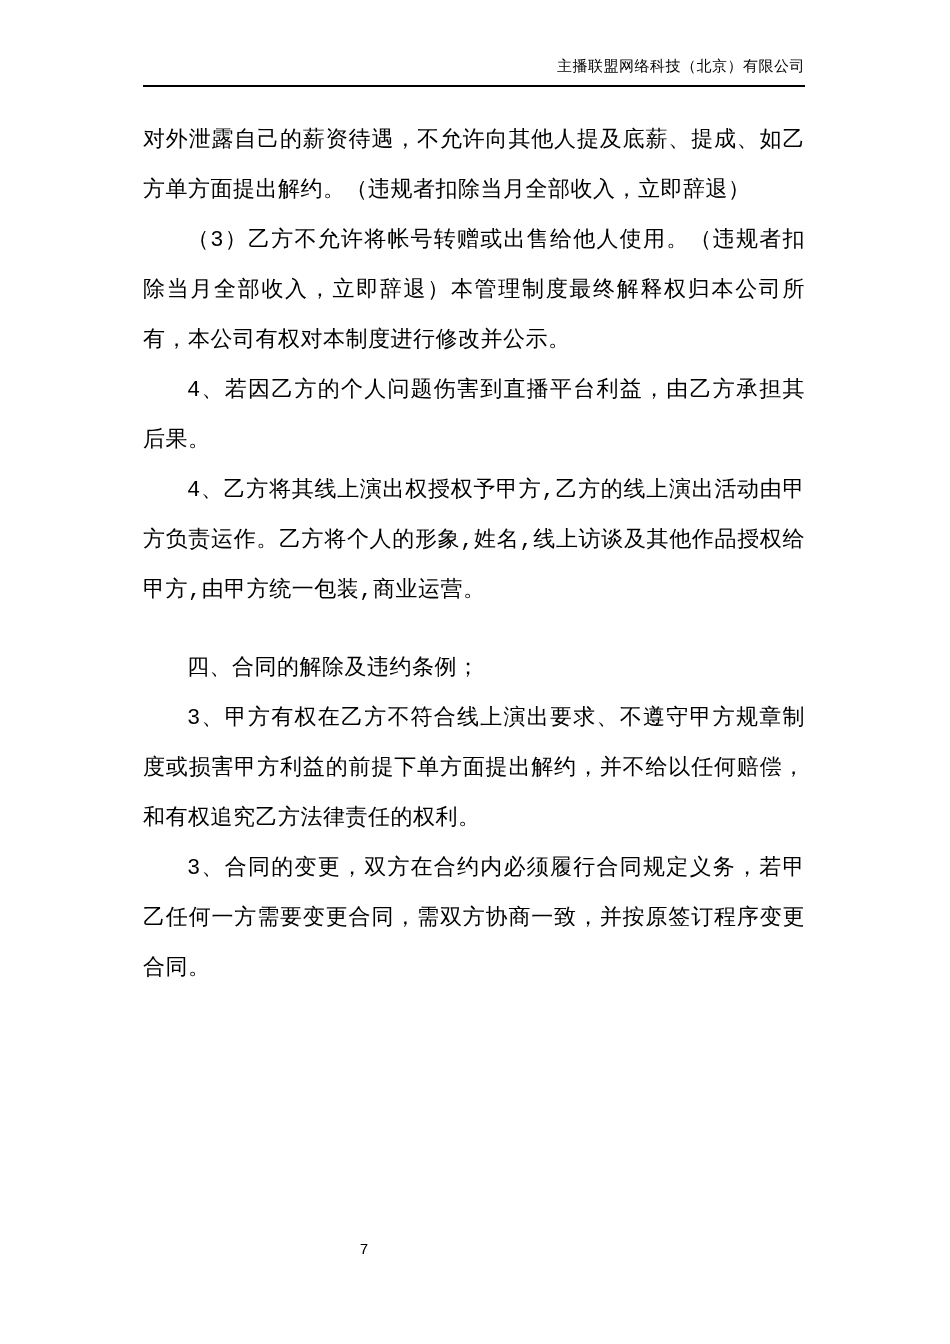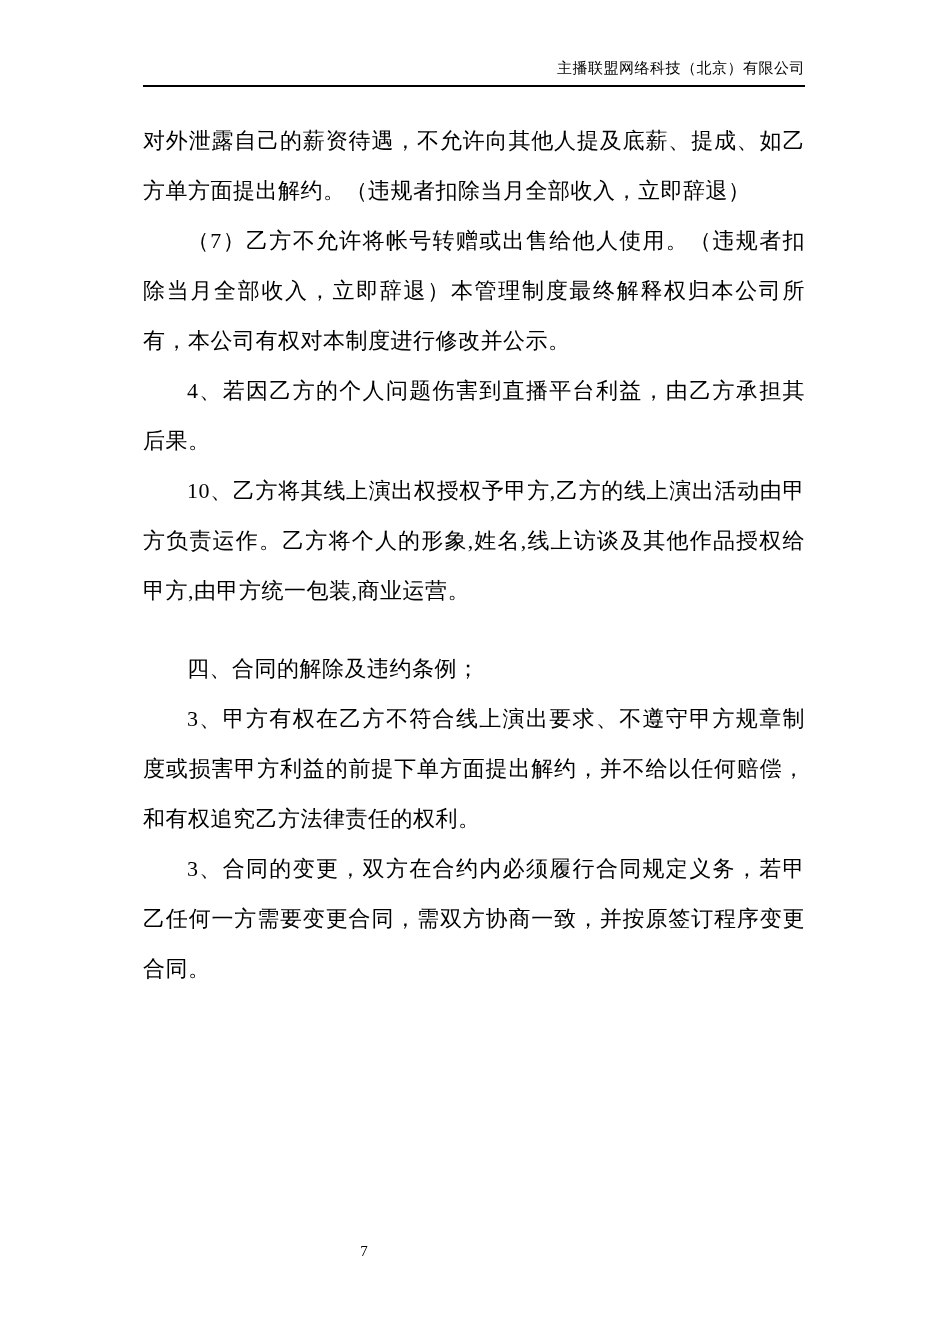--- a/index.html
+++ b/index.html
@@ -7,20 +7,21 @@
     width: 950px; height: 1344px;
     background: #ffffff;
     font-family: "Liberation Serif", "DejaVu Serif", serif;
     color: #000000;
     overflow: hidden;
   }
   .page {
     position: relative;
     width: 950px; height: 1204px;
     background: #ffffff;
+    font-family: Liberation Mono, monospace;
   }
   .doc-header {
     position: absolute;
     left: 143px; top: 58px;
     width: 662px;
     text-align: right;
     font-size: 15px;
     line-height: 20px;
     padding-bottom: 7px;
     border-bottom: 2px solid #000000;
@@ -52,23 +53,23 @@
 <body>
 
 <div class="page">
 
   <div class="doc-header">
     <span>主播联盟网络科技（北京）有限公司</span>
   </div>
 
   <div class="doc-body">
     <p>对外泄露自己的薪资待遇，不允许向其他人提及底薪、提成、如乙方单方面提出解约。（违规者扣除当月全部收入，立即辞退）</p>
-    <p class="indent">（7）乙方不允许将帐号转赠或出售给他人使用。（违规者扣除当月全部收入，立即辞退）本管理制度最终解释权归本公司所有，本公司有权对本制度进行修改并公示。</p>
+    <p class="indent">（3）乙方不允许将帐号转赠或出售给他人使用。（违规者扣除当月全部收入，立即辞退）本管理制度最终解释权归本公司所有，本公司有权对本制度进行修改并公示。</p>
     <p class="indent">4、若因乙方的个人问题伤害到直播平台利益，由乙方承担其后果。</p>
-    <p class="indent">10、乙方将其线上演出权授权予甲方,乙方的线上演出活动由甲方负责运作。乙方将个人的形象,姓名,线上访谈及其他作品授权给甲方,由甲方统一包装,商业运营。</p>
+    <p class="indent">4、乙方将其线上演出权授权予甲方,乙方的线上演出活动由甲方负责运作。乙方将个人的形象,姓名,线上访谈及其他作品授权给甲方,由甲方统一包装,商业运营。</p>
     <p class="indent gap-before">四、合同的解除及违约条例；</p>
     <p class="indent">3、甲方有权在乙方不符合线上演出要求、不遵守甲方规章制度或损害甲方利益的前提下单方面提出解约，并不给以任何赔偿，和有权追究乙方法律责任的权利。</p>
     <p class="indent">3、合同的变更，双方在合约内必须履行合同规定义务，若甲乙任何一方需要变更合同，需双方协商一致，并按原签订程序变更合同。</p>
   </div>
 
   <div class="doc-footer">
     <span>7</span>
   </div>
 
 </div>

